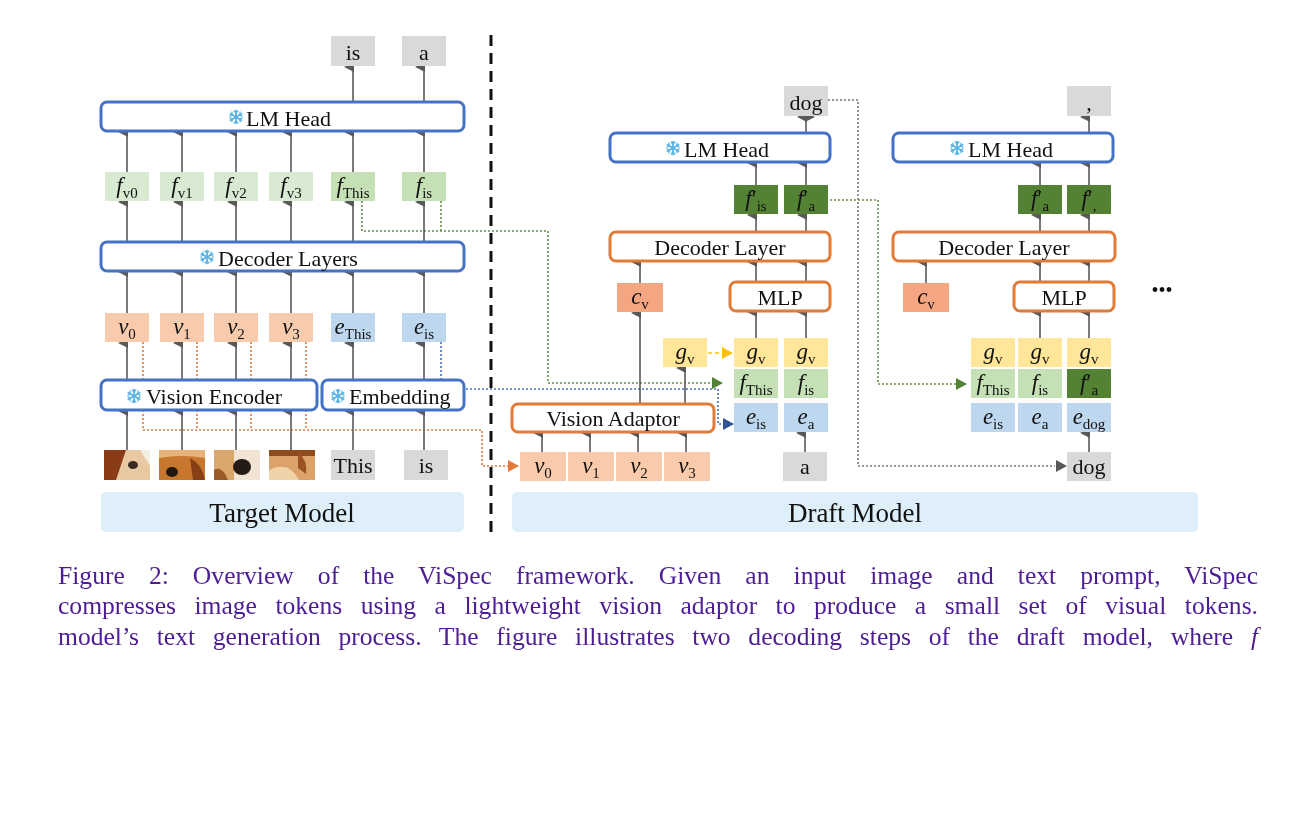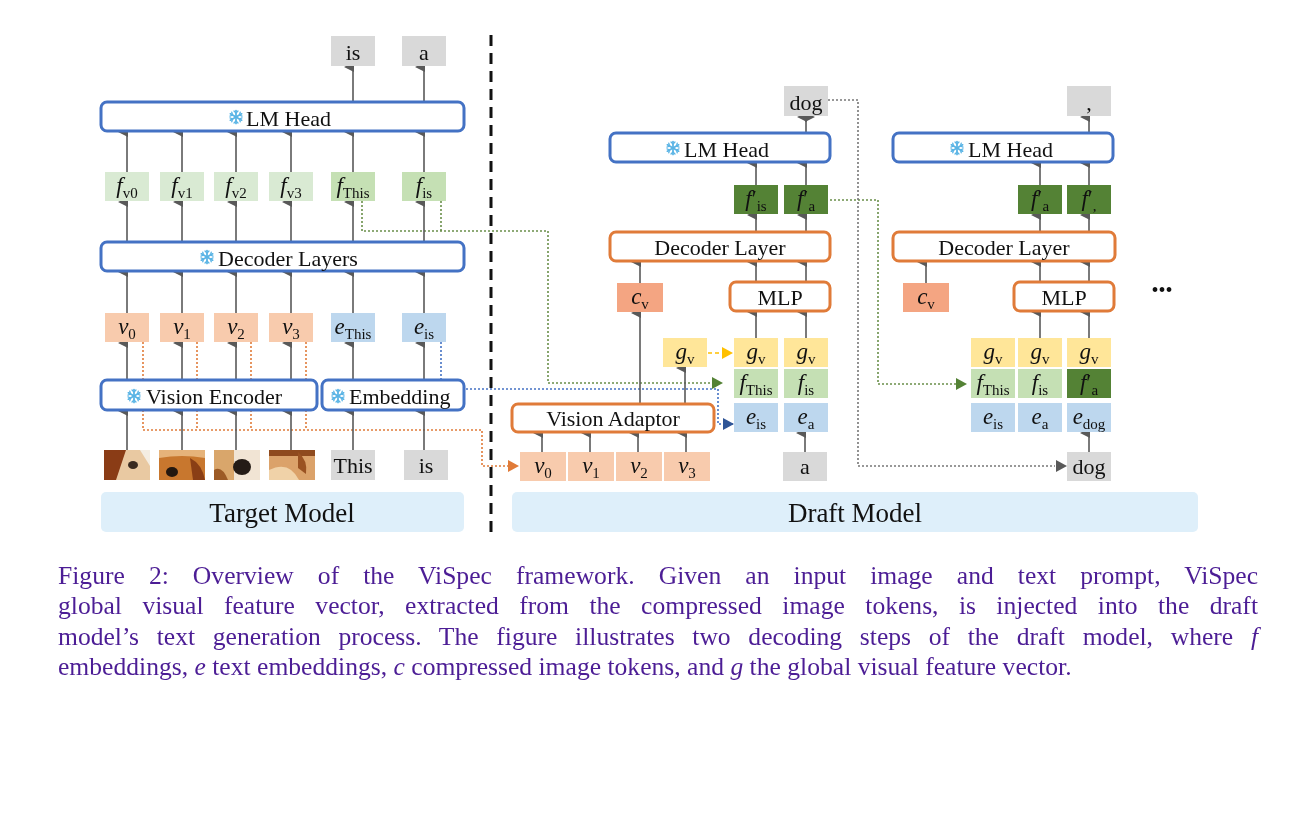--- a/index.html
+++ b/index.html
@@ -398,16 +398,15 @@
         <text x="1089" y="424" text-anchor="middle" font-size="23" class="lbl" fill="#111"><tspan class="it">e</tspan><tspan font-size="15" dy="5">dog</tspan></text>
       </g>
     </g>
 
   <rect x="1067" y="452" width="44" height="29" fill="#d9d9d9"></rect>
   <text x="1089" y="474" text-anchor="middle" font-size="22" class="lbl">dog</text>
 </svg>
 
 <div id="caption">
     <span class="line">Figure 2: Overview of the ViSpec framework. Given an input image and text prompt, ViSpec</span>
-    <span class="line">global visual feature vector, extracted from the compressed image tokens, is injected into the draft</span>
+    <span class="line">compresses image tokens using a lightweight vision adaptor to produce a small set of visual tokens.</span>
     <span class="line">model’s text generation process. The figure illustrates two decoding steps of the draft model, where <i>f</i></span>
-    <span class="line last">embeddings, <i>e</i> text embeddings, <i>c</i> compressed image tokens, and <i>g</i> the global visual feature vector.</span>
   </div>
 
 </body></html>

